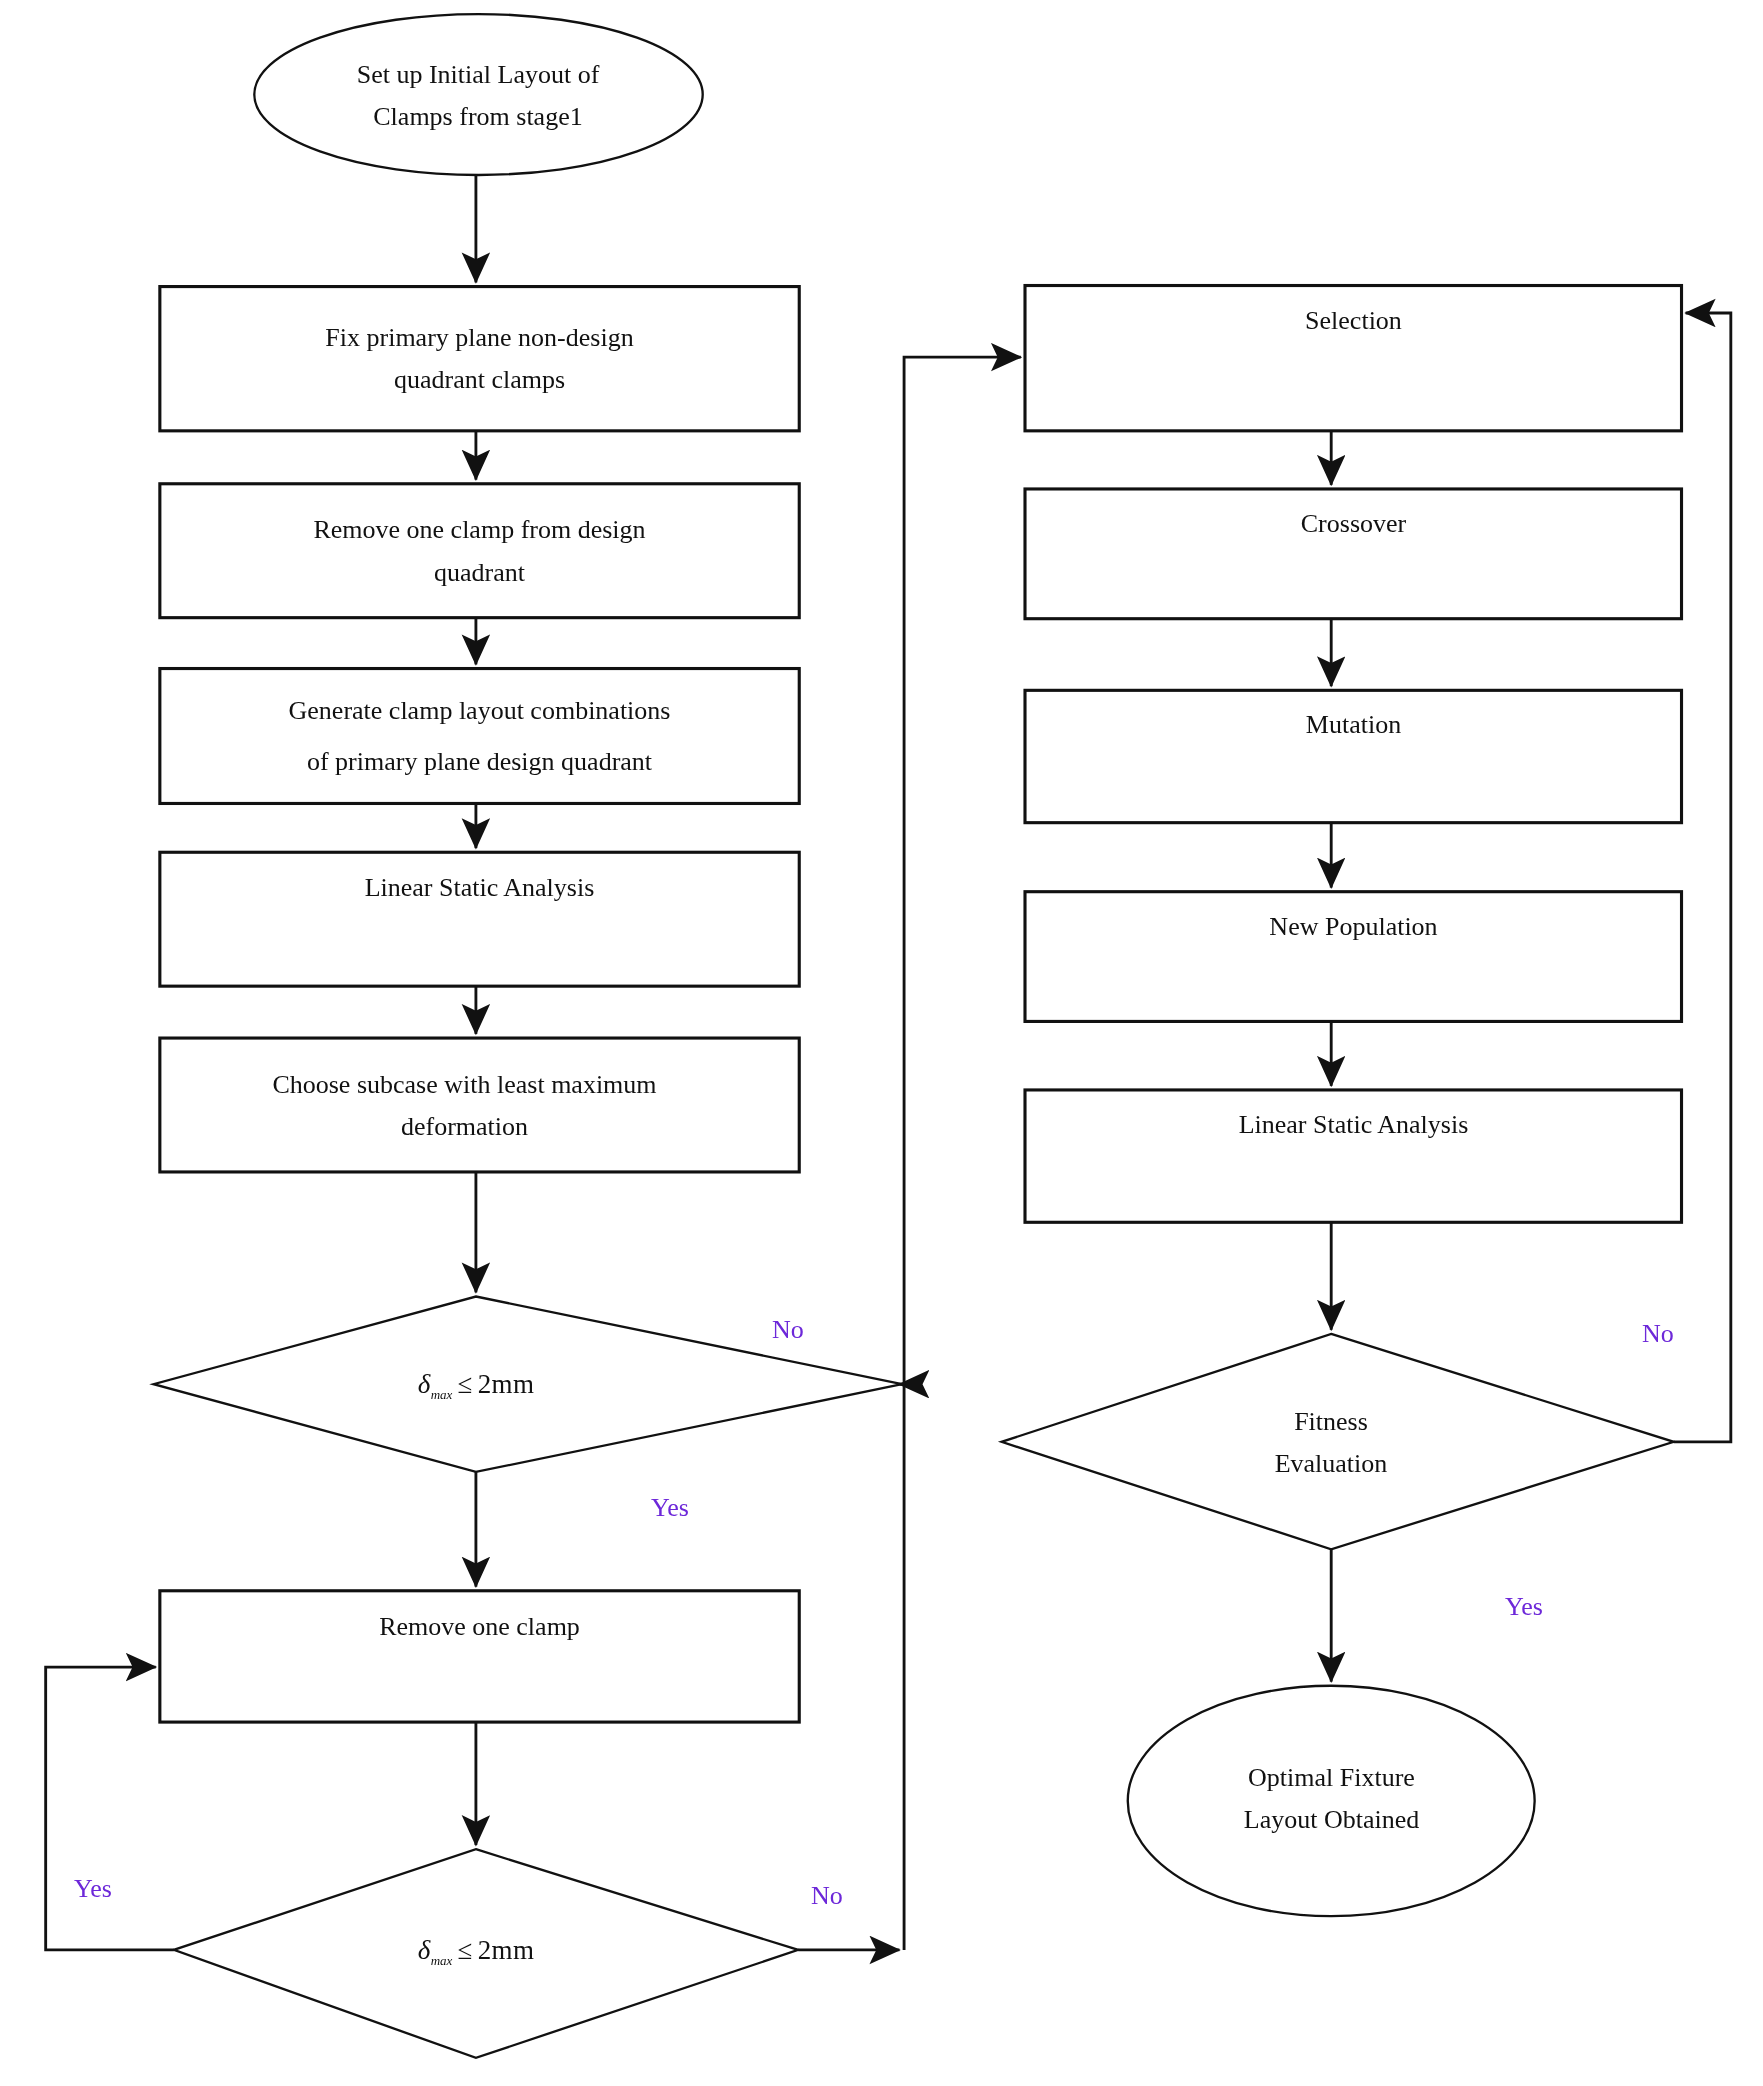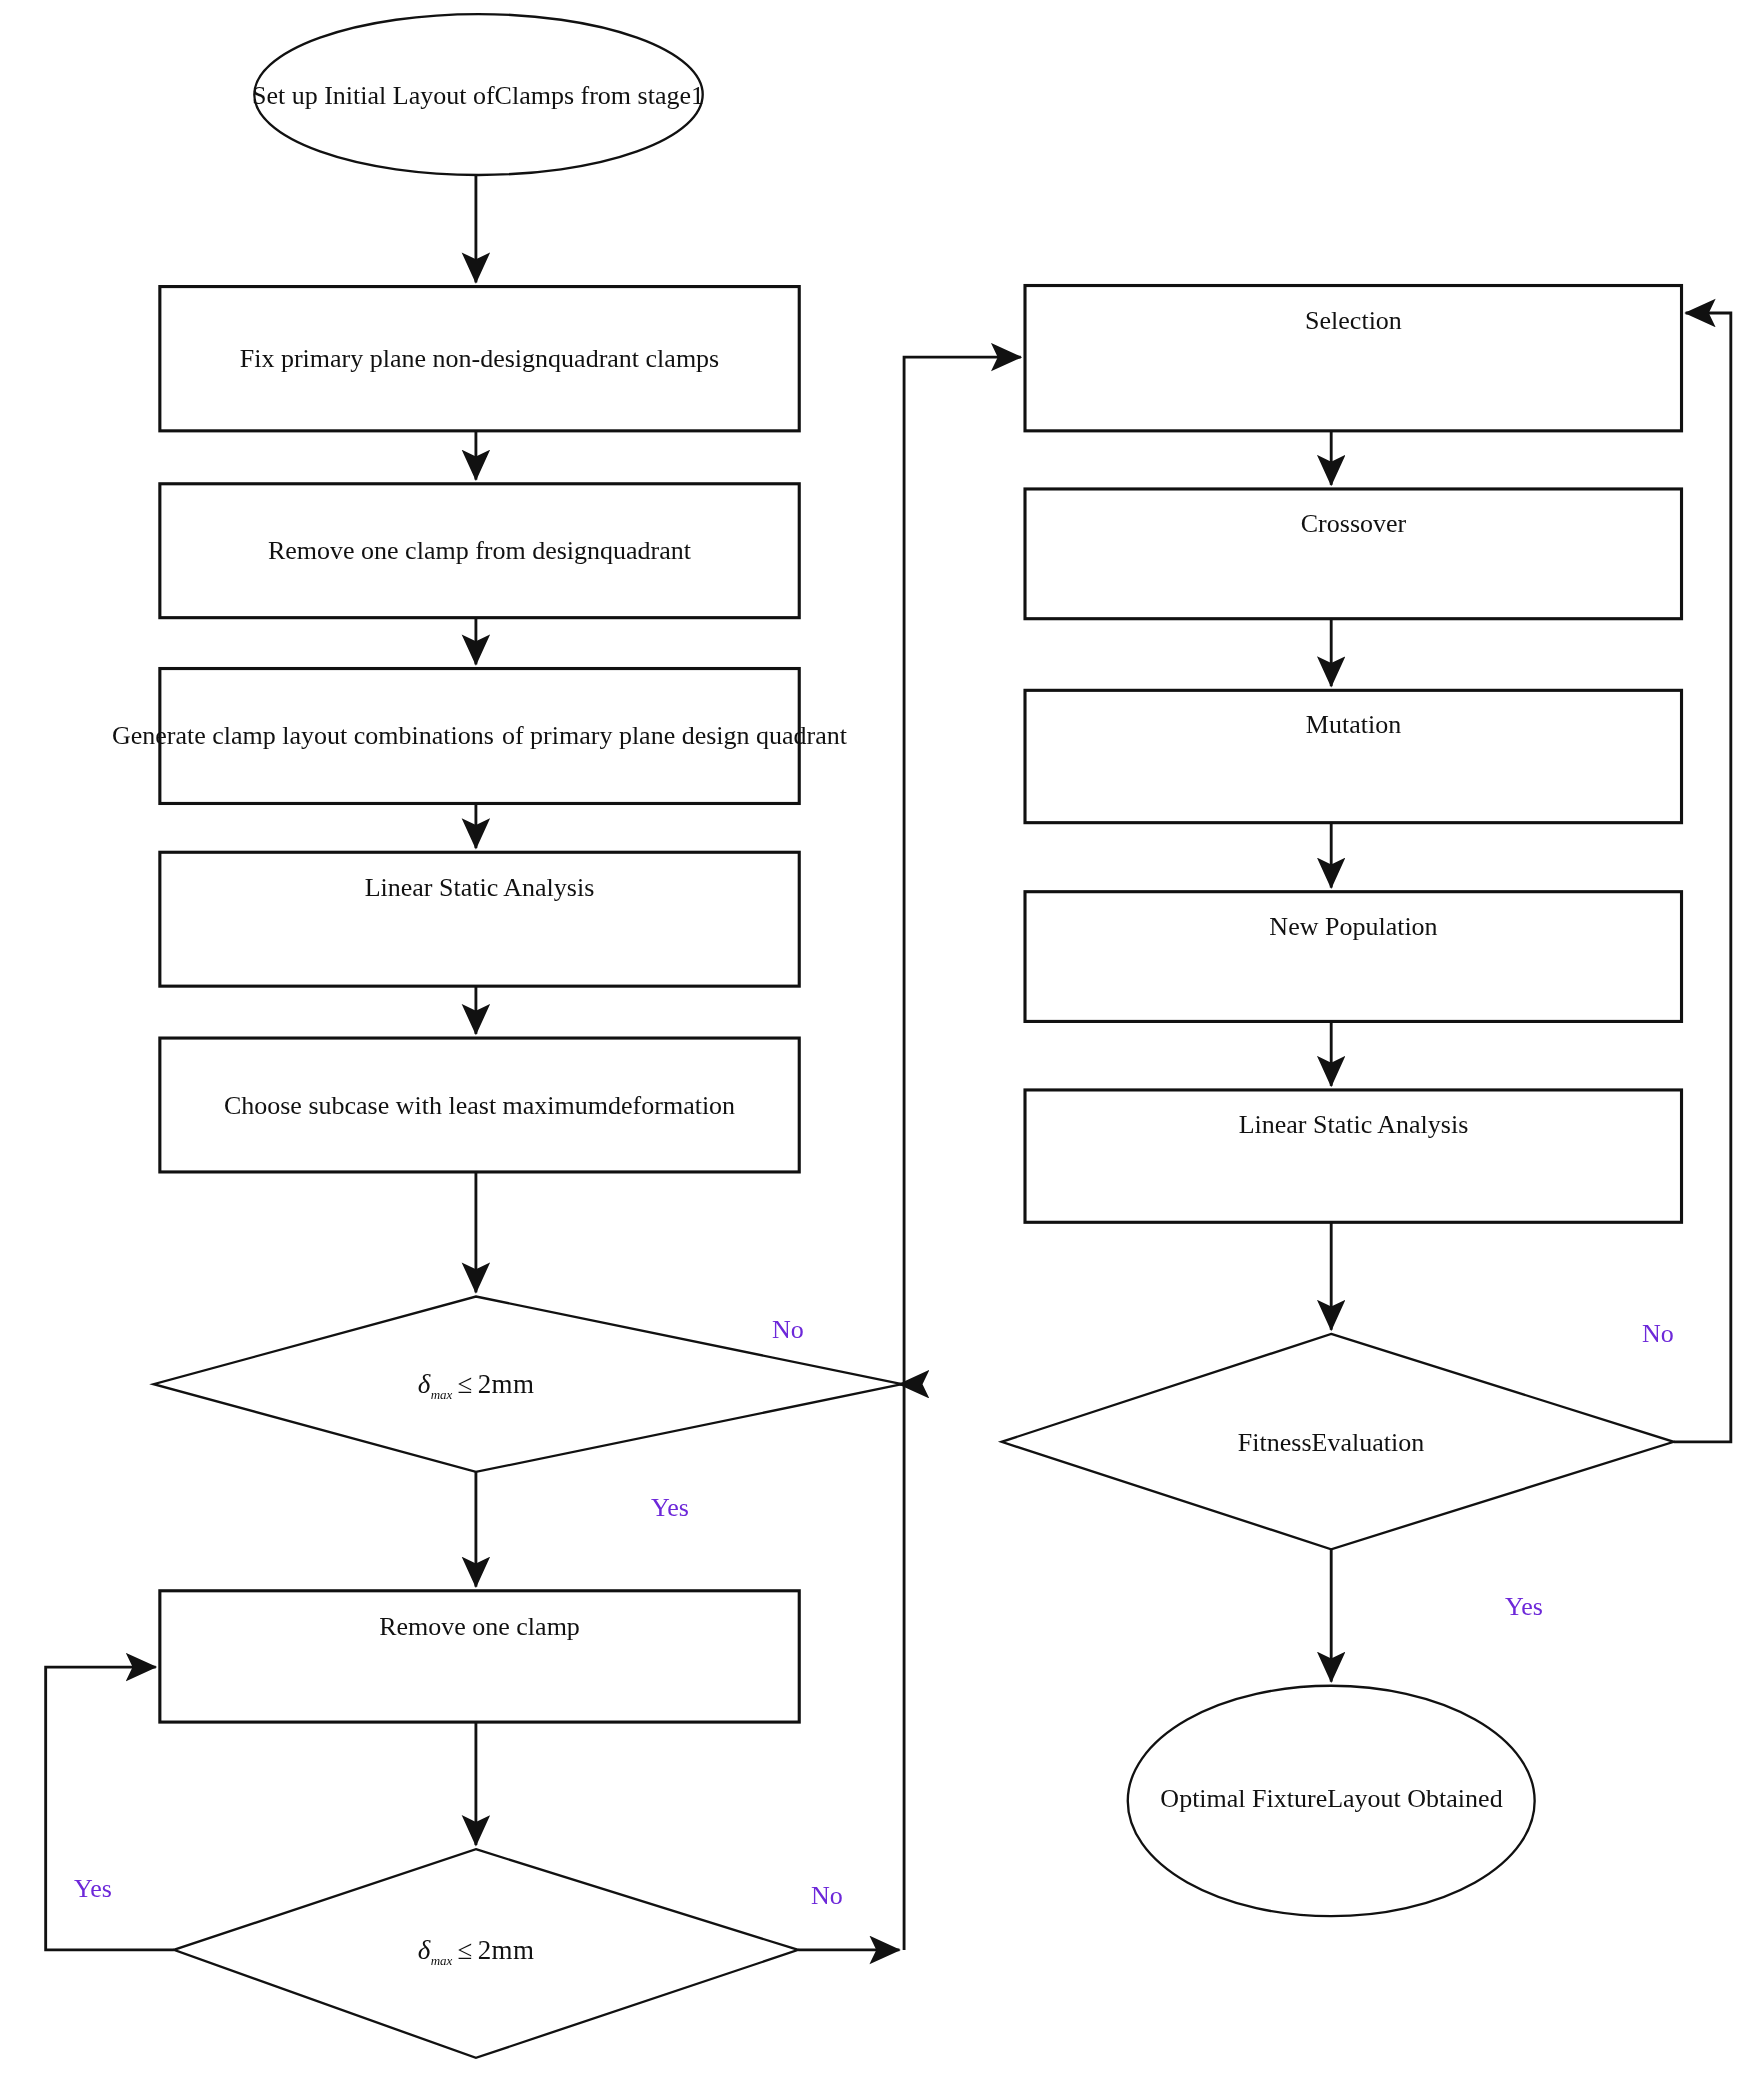--- a/index.html
+++ b/index.html
@@ -2,21 +2,21 @@
 <html style="font-size:8.3px"><head>
 <meta charset="utf-8">
 <title>Fixture Layout Optimization Flowchart</title>
 <style>
   html,body{margin:0;padding:0;background:#ffffff;}
   body{font-family:"Liberation Serif","DejaVu Serif",serif;color:#000;}
   #stage{position:relative;width:1763px;height:2087px;background:#fff;overflow:hidden;}
   #svgroot{position:absolute;left:0;top:0;width:1763px;height:2087px;}
   .nodetext{
     position:absolute;
-    display:flex;flex-direction:row;
+    display:flex;flex-direction:column;
     align-items:center;justify-content:center;
     text-align:center;
     font-family:"Liberation Serif","DejaVu Serif",serif;
     font-size:26px;
     line-height:1.62;
     color:#111111;
     pointer-events:none;
     white-space:pre;
   }
   .nodetext .ln{display:block;}
@@ -124,21 +124,21 @@
 
   <div class="nodetext" style="left:160px;top:671px;width:639px;height:131px;gap:8px;">
     <span class="ln">Generate clamp layout combinations</span>
     <span class="ln">of primary plane design quadrant</span>
   </div>
 
   <div class="nodetext" style="left:160px;top:857px;width:639px;height:62px;">
     <span class="ln">Linear Static Analysis</span>
   </div>
 
-  <div class="nodetext" style="left:160px;top:1042px;width:639px;height:128px;">
+  <div class="nodetext" style="left:145px;top:1042px;width:639px;height:128px;">
     <span class="ln">Choose subcase with least maximum</span>
     <span class="ln">deformation</span>
   </div>
 
   <div class="nodetext" style="left:289px;top:1359px;width:374px;height:52px;">
     <span class="formula"><span>δ</span><span class="sub">max</span><span class="rel">≤</span><span class="units">2mm</span></span>
   </div>
 
   <div class="edgelabel" style="left:772px;top:1315px;">No</div>
   <div class="edgelabel" style="left:651px;top:1493px;">Yes</div>

